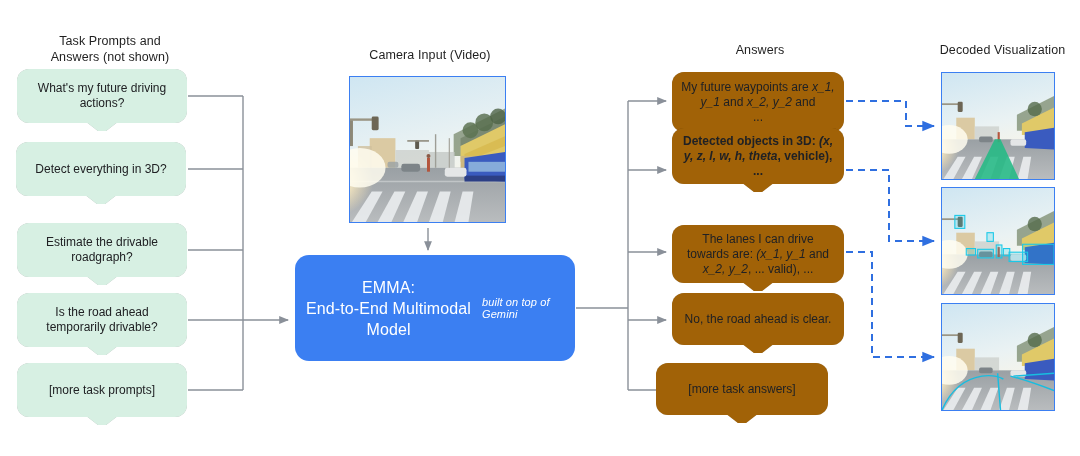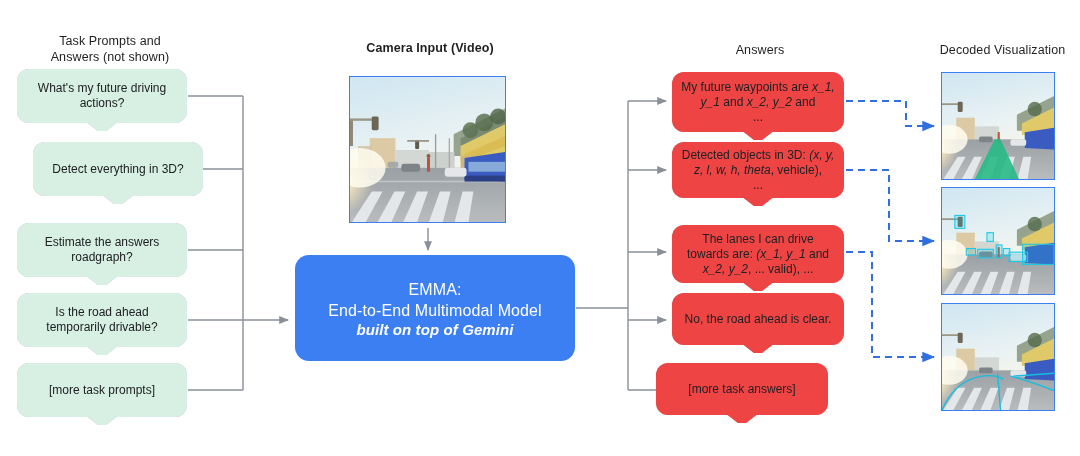--- a/index.html
+++ b/index.html
@@ -13,21 +13,21 @@
 
   .col-header {
     position: absolute;
     text-align: center;
     font-size: 12.5px;
     color: #1f1f1f;
     line-height: 16px;
     letter-spacing: .1px;
   }
   #hdr-prompts { left: 10px; top: 33px; width: 200px; }
-  #hdr-camera  { left: 340px; top: 40px; width: 180px; font-weight: bold; }
+  #hdr-camera  { left: 340px; top: 47px; width: 180px; }
   #hdr-answers { left: 665px; top: 42px; width: 190px; }
   #hdr-decoded { left: 925px; top: 42px; width: 155px; }
 
   
   .bubble {
     position: absolute;
     border-radius: 12px;
     display: flex; align-items: center; justify-content: center;
     text-align: center;
     font-size: 12px;
@@ -41,54 +41,54 @@
     content: "";
     position: absolute;
     left: 50%;
     transform: translateX(-50%);
     bottom: -8px;
     width: 34px; height: 10px;
     background: inherit;
     clip-path: polygon(0 0, 100% 0, 62% 100%, 38% 100%);
   }
   .bubble.prompt { background: #d7f0e3; }
-  .bubble.answer { background: #ef4444; }
+  .bubble.answer { background: #a16207; }
 
   .bubble .em { font-style: italic; }
 
   
   #p0 { left: 17px;  top: 69px;  width: 170px; height: 54px; }
-  #p1 { left: 33px;  top: 142px; width: 170px; height: 54px; }
+  #p1 { left: 16px;  top: 142px; width: 170px; height: 54px; }
   #p2 { left: 17px;  top: 223px; width: 170px; height: 54px; }
   #p3 { left: 17px;  top: 293px; width: 170px; height: 54px; }
   #p4 { left: 17px;  top: 363px; width: 170px; height: 54px; }
 
   
   #a0 { left: 672px; top: 72px;  width: 172px; height: 60px; }
-  #a1 { left: 672px; top: 142px; width: 172px; height: 56px; }
+  #a1 { left: 672px; top: 128px; width: 172px; height: 56px; font-weight: bold; }
   #a2 { left: 672px; top: 225px; width: 172px; height: 58px; }
   #a3 { left: 672px; top: 293px; width: 172px; height: 52px; }
   #a4 { left: 656px; top: 363px; width: 172px; height: 52px; }
 
   
   #emma {
     position: absolute;
     left: 295px; top: 255px; width: 280px; height: 106px;
     background: #3b7ff2;
     border-radius: 14px;
     color: #ffffff;
-    display: flex; flex-direction: column;
+    display: flex; flex-direction: row;
     align-items: center; justify-content: center;
   }
   #emma .title {
     font-size: 16px; line-height: 21px; text-align: center;
     font-weight: 400; letter-spacing: .1px;
   }
   #emma .sub {
-    font-size: 15px; font-style: italic; font-weight: bold;
+    font-size: 11px; font-style: italic; font-weight: normal;
     letter-spacing: .1px;
   }
 
   
   .frame {
     position: absolute;
     border: 1.5px solid #3b7ff2;
     overflow: hidden;
   }
   #cam { left: 349px; top: 76px; width: 157px; height: 147px; }
@@ -153,21 +153,21 @@
     </g>
   </svg>
 
   <div class="bubble prompt" id="p0">
     <span class="txt">What's my future driving actions?</span>
   </div>
   <div class="bubble prompt" id="p1">
     <span class="txt">Detect everything in 3D?</span>
   </div>
   <div class="bubble prompt" id="p2">
-    <span class="txt">Estimate the answers roadgraph?</span>
+    <span class="txt">Estimate the drivable roadgraph?</span>
   </div>
   <div class="bubble prompt" id="p3">
     <span class="txt">Is the road ahead temporarily drivable?</span>
   </div>
   <div class="bubble prompt" id="p4">
     <span class="txt">[more task prompts]</span>
   </div>
 
   <div class="frame" id="cam">
     <svg viewBox="0 0 157 147" preserveAspectRatio="none">

